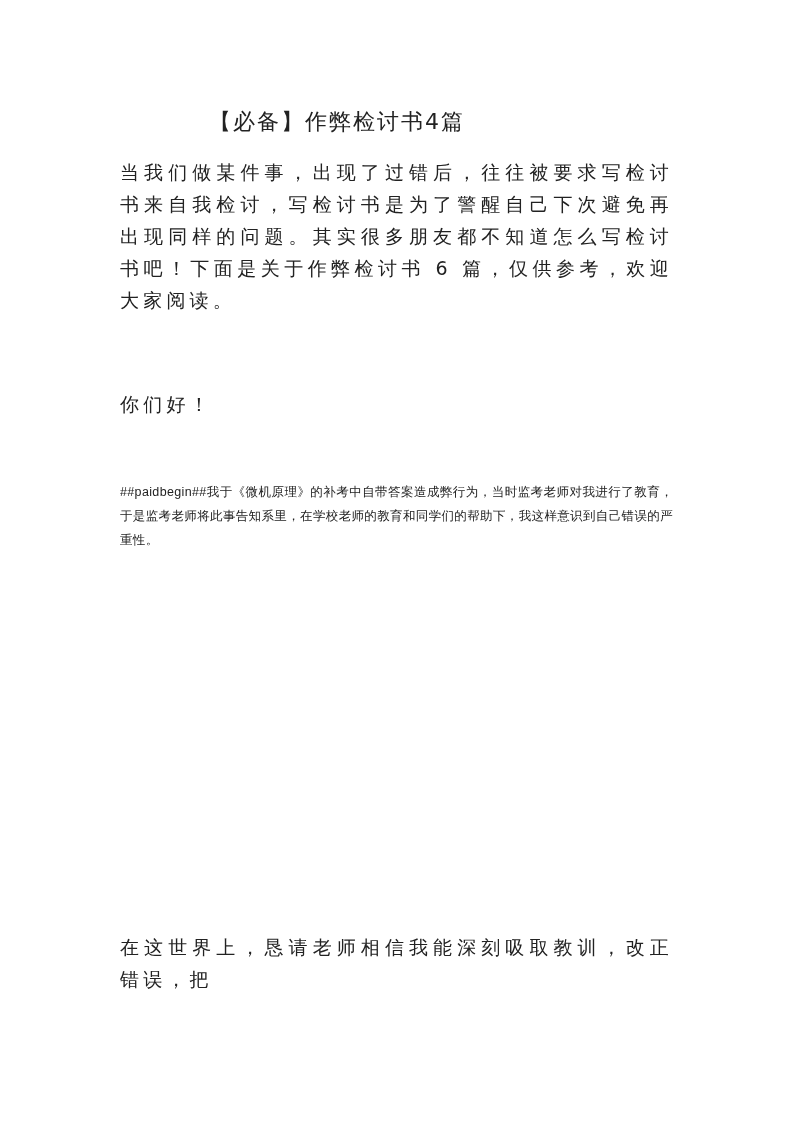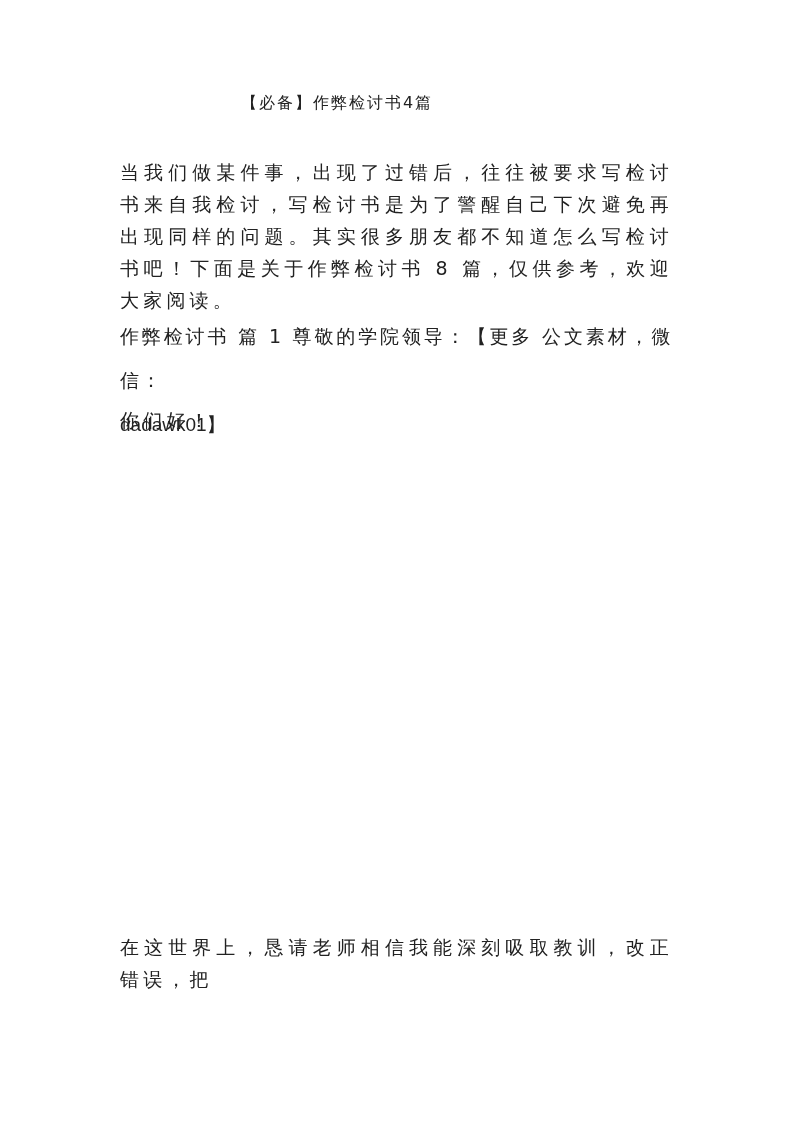--- a/index.html
+++ b/index.html
@@ -1,46 +1,45 @@
 <!DOCTYPE html>
 <html><head>
 <meta charset="utf-8">
 <style>
   html, body { margin: 0; padding: 0; background: #ffffff; }
   body { width: 793px; height: 1122px; position: relative; overflow: hidden;
          font-family: "DejaVu Sans", "Liberation Sans", sans-serif; color: #1a1a1a; }
   .page { position: absolute; left: 0; top: 0; width: 793px; height: 1122px; background: #fff; }
-  .title { position: absolute; top: 93px; left: 0; width: 674px; text-align: center;
-           font-size: 16px; letter-spacing: 2px; color: #222; }
+  .title { position: absolute; top: 107px; left: 0; width: 674px; text-align: center;
+           font-size: 22px; letter-spacing: 2px; color: #222; }
   .para { position: absolute; left: 120px; width: 553px; font-size: 19px;
           line-height: 32px; letter-spacing: 4.2px; text-align: justify; text-align-last: left;
           color: #222; word-break: break-all; }
   .p-intro { top: 156px; }
   .p-head { top: 314px; line-height: 44px; letter-spacing: 2.6px; }
-  .p-greet { top: 404px; }
+  .p-greet { top: 388px; }
   .p-small { top: 480px; font-size: 12.5px; line-height: 24px; letter-spacing: 0.35px;
              font-family: "DejaVu Serif", "Liberation Serif", serif; color: #222; }
   .p-small .tag { font-family: "Liberation Sans", sans-serif; }
   .p-body1 { top: 571px; line-height: 32.6px; }
   .p-body2 { top: 931px; }
   .latin { font-family: "Liberation Sans", sans-serif; letter-spacing: 0; }
 </style>
 </head>
 <body>
 
 <div class="page">
 
   <div class="title">【必备】作弊检讨书4篇</div>
 
-  <div class="para p-intro">当我们做某件事，出现了过错后，往往被要求写检讨书来自我检讨，写检讨书是为了警醒自己下次避免再出现同样的问题。其实很多朋友都不知道怎么写检讨书吧！下面是关于作弊检讨书 8 篇，仅供参考，欢迎大家阅读。</div>
+  <div class="para p-intro">当我们做某件事，出现了过错后，往往被要求写检讨书来自我检讨，写检讨书是为了警醒自己下次避免再出现同样的问题。其实很多朋友都不知道怎么写检讨书吧！下面是关于作弊检讨书 6 篇，仅供参考，欢迎大家阅读。</div>
 
-  <div class="para p-head">
-    <span>作弊检讨书  篇 1  尊敬的学院领导：【更多 公文素材，微信：</span><br>
-    <span class="latin">dadawk01】</span>
-  </div>
 
   <div class="para p-greet">你们好！</div>
 
+  <div class="para p-small">
+    <span class="tag">##paidbegin##</span><span>我于《微机原理》的补考中自带答案造成弊行为，当时监考老师对我进行了教育，于是监考老师将此事告知系里，在学校老师的教育和同学们的帮助下，我这样意识到自己错误的严重性。</span>
+  </div>
 
 
   <div class="para p-body2">在这世界上，恳请老师相信我能深刻吸取教训，改正错误，把</div>
 
 </div>
 
 </body></html>

